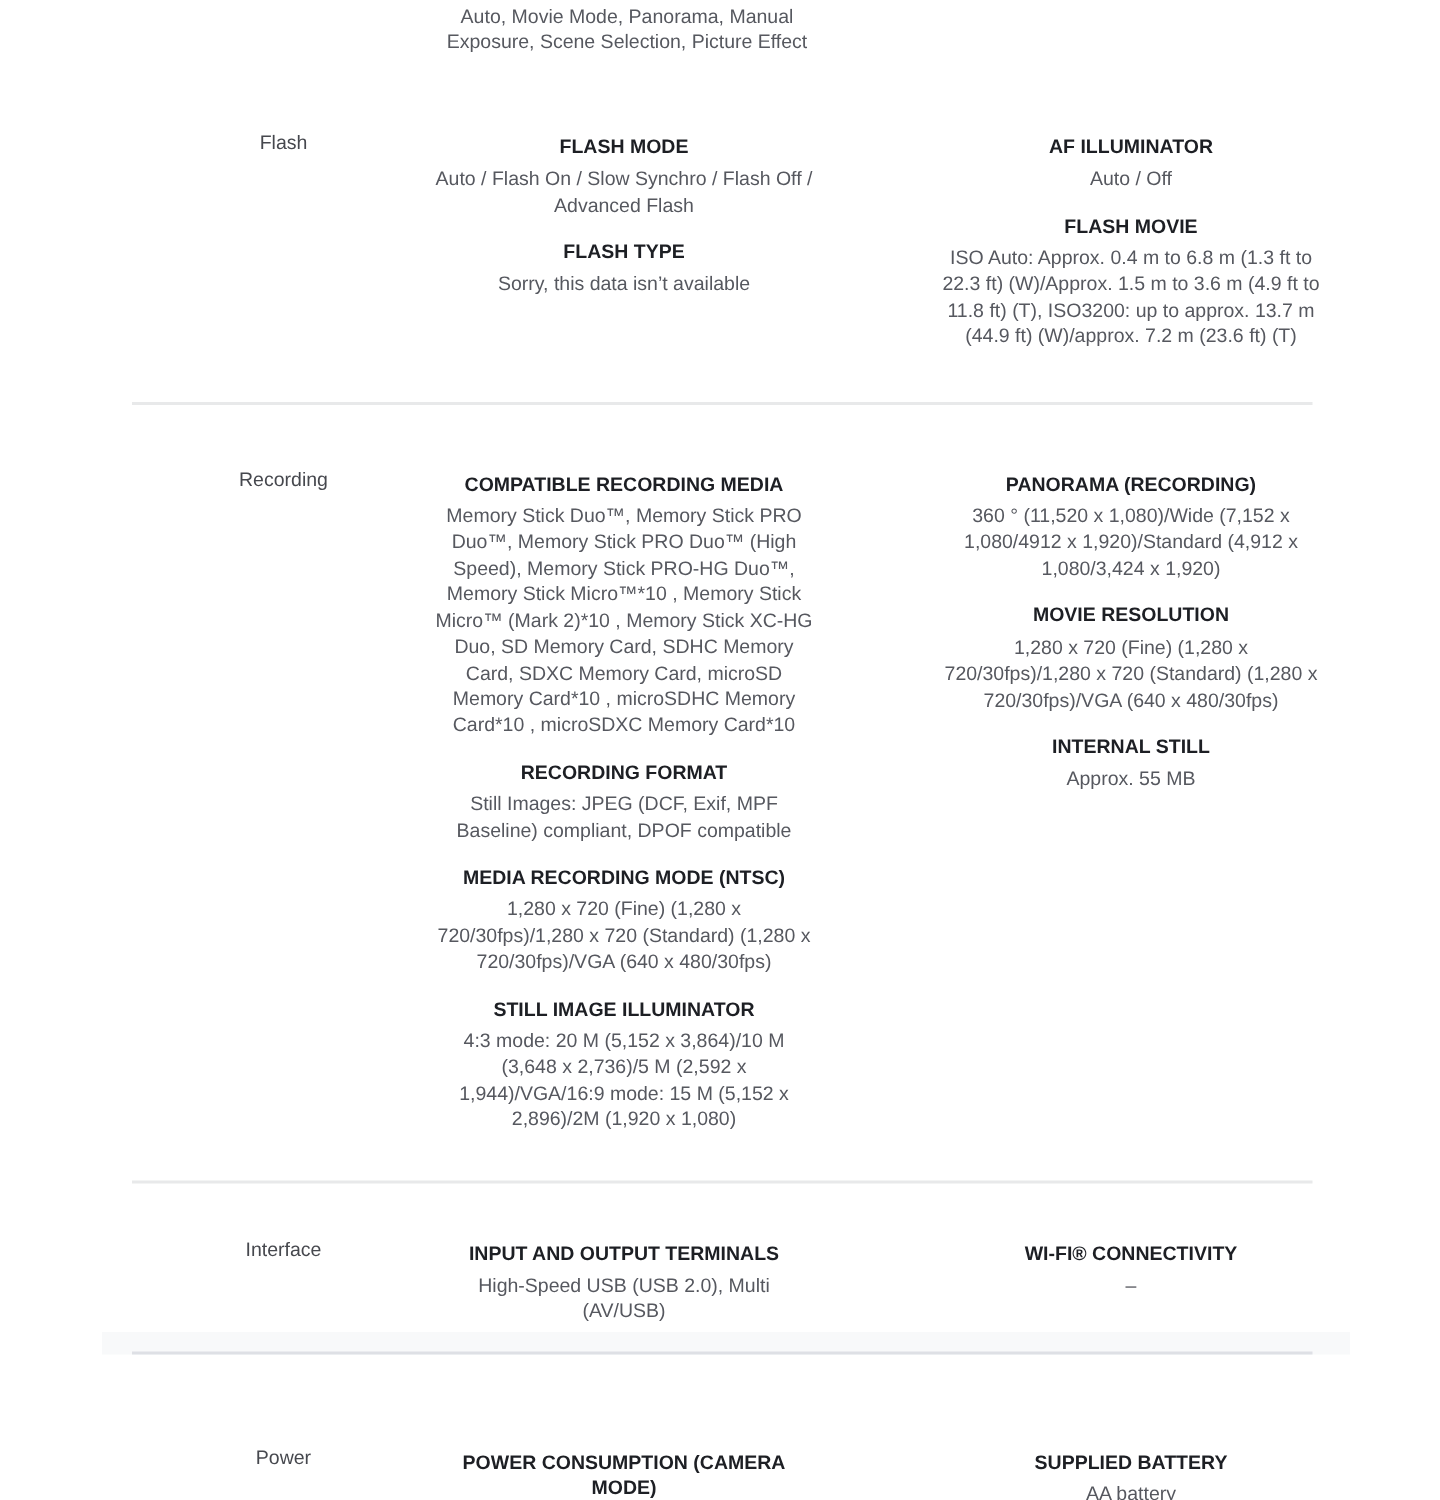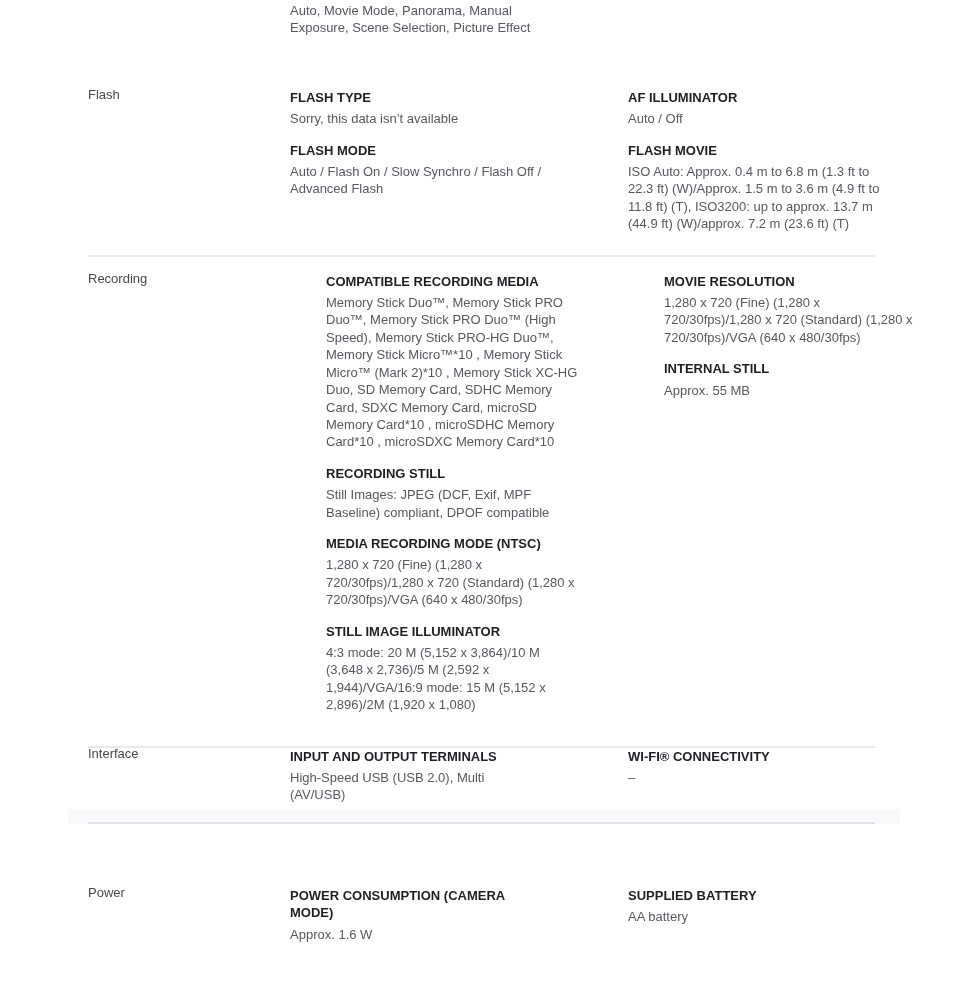--- a/index.html
+++ b/index.html
@@ -10,20 +10,21 @@
     background: #ffffff;
     font-family: "Liberation Sans", sans-serif;
     font-size: 13px;
     color: #56585f;
     overflow: hidden;
   }
   .page {
     width: 960px;
     height: 747px;
     padding-left: 88px;
+    text-align: center;
   }
   .intro {
     margin-left: 202px;
     padding-top: 2px;
     width: 256px;
     line-height: 17.4px;
   }
   .row { display: flex; }
   .row-label {
     width: 202px;
@@ -43,23 +44,23 @@
     font-weight: 700;
     color: #1d1f24;
     line-height: 17.4px;
   }
   .item-value { margin: 0; line-height: 17.4px; }
   .divider {
     height: 2px;
     width: 787px;
     background: #e8e9ea;
   }
-  .row-flash { margin-top: 52px; padding-bottom: 22px; }
-  .row-recording { padding-top: 16px; padding-bottom: 32px; gap: 36px; }
-  .row-interface { padding-bottom: 5px; }
+  .row-flash { margin-top: 52px; padding-bottom: 35px; }
+  .row-recording { padding-top: 44px; padding-bottom: 32px; }
+  .row-interface { padding-top: 38px; padding-bottom: 5px; }
   .band {
     height: 15px;
     width: 832px;
     margin-left: -20px;
     background: #f8f9fa;
   }
   .divider-band { margin-top: -2px; background: #dee0e5; }
   .row-power { padding-top: 63px; }
 </style>
 </head>
@@ -67,26 +68,26 @@
 
 <div class="page">
 
   <div class="intro">Auto, Movie Mode, Panorama, Manual Exposure, Scene Selection, Picture Effect</div>
 
   <section class="row row-flash">
     <div class="row-label">Flash</div>
     <div class="row-cols">
       <div class="col">
         <div class="item">
+          <h4 class="item-heading">FLASH MODE</h4>
+          <p class="item-value">Auto / Flash On / Slow Synchro / Flash Off / Advanced Flash</p>
+        </div>
+        <div class="item">
           <h4 class="item-heading">FLASH TYPE</h4>
           <p class="item-value">Sorry, this data isn’t available</p>
-        </div>
-        <div class="item">
-          <h4 class="item-heading">FLASH MODE</h4>
-          <p class="item-value">Auto / Flash On / Slow Synchro / Flash Off / Advanced Flash</p>
         </div>
       </div>
       <div class="col">
         <div class="item">
           <h4 class="item-heading">AF ILLUMINATOR</h4>
           <p class="item-value">Auto / Off</p>
         </div>
         <div class="item">
           <h4 class="item-heading">FLASH MOVIE</h4>
           <p class="item-value">ISO Auto: Approx. 0.4 m to 6.8 m (1.3 ft to 22.3 ft) (W)/Approx. 1.5 m to 3.6 m (4.9 ft to 11.8 ft) (T), ISO3200: up to approx. 13.7 m (44.9 ft) (W)/approx. 7.2 m (23.6 ft) (T)</p>
@@ -99,33 +100,37 @@
 
   <section class="row row-recording">
     <div class="row-label">Recording</div>
     <div class="row-cols">
       <div class="col">
         <div class="item">
           <h4 class="item-heading">COMPATIBLE RECORDING MEDIA</h4>
           <p class="item-value">Memory Stick Duo™, Memory Stick PRO Duo™, Memory Stick PRO Duo™ (High Speed), Memory Stick PRO-HG Duo™, Memory Stick Micro™*10 , Memory Stick Micro™ (Mark 2)*10 , Memory Stick XC-HG Duo, SD Memory Card, SDHC Memory Card, SDXC Memory Card, microSD Memory Card*10 , microSDHC Memory Card*10 , microSDXC Memory Card*10</p>
         </div>
         <div class="item">
-          <h4 class="item-heading">RECORDING STILL</h4>
+          <h4 class="item-heading">RECORDING FORMAT</h4>
           <p class="item-value">Still Images: JPEG (DCF, Exif, MPF Baseline) compliant, DPOF compatible</p>
         </div>
         <div class="item">
           <h4 class="item-heading">MEDIA RECORDING MODE (NTSC)</h4>
           <p class="item-value">1,280 x 720 (Fine) (1,280 x 720/30fps)/1,280 x 720 (Standard) (1,280 x 720/30fps)/VGA (640 x 480/30fps)</p>
         </div>
         <div class="item">
           <h4 class="item-heading">STILL IMAGE ILLUMINATOR</h4>
           <p class="item-value">4:3 mode: 20 M (5,152 x 3,864)/10 M (3,648 x 2,736)/5 M (2,592 x 1,944)/VGA/16:9 mode: 15 M (5,152 x 2,896)/2M (1,920 x 1,080)</p>
         </div>
       </div>
       <div class="col">
+        <div class="item">
+          <h4 class="item-heading">PANORAMA (RECORDING)</h4>
+          <p class="item-value">360 ° (11,520 x 1,080)/Wide (7,152 x 1,080/4912 x 1,920)/Standard (4,912 x 1,080/3,424 x 1,920)</p>
+        </div>
         <div class="item">
           <h4 class="item-heading">MOVIE RESOLUTION</h4>
           <p class="item-value">1,280 x 720 (Fine) (1,280 x 720/30fps)/1,280 x 720 (Standard) (1,280 x 720/30fps)/VGA (640 x 480/30fps)</p>
         </div>
         <div class="item">
           <h4 class="item-heading">INTERNAL STILL</h4>
           <p class="item-value">Approx. 55 MB</p>
         </div>
       </div>
     </div>

